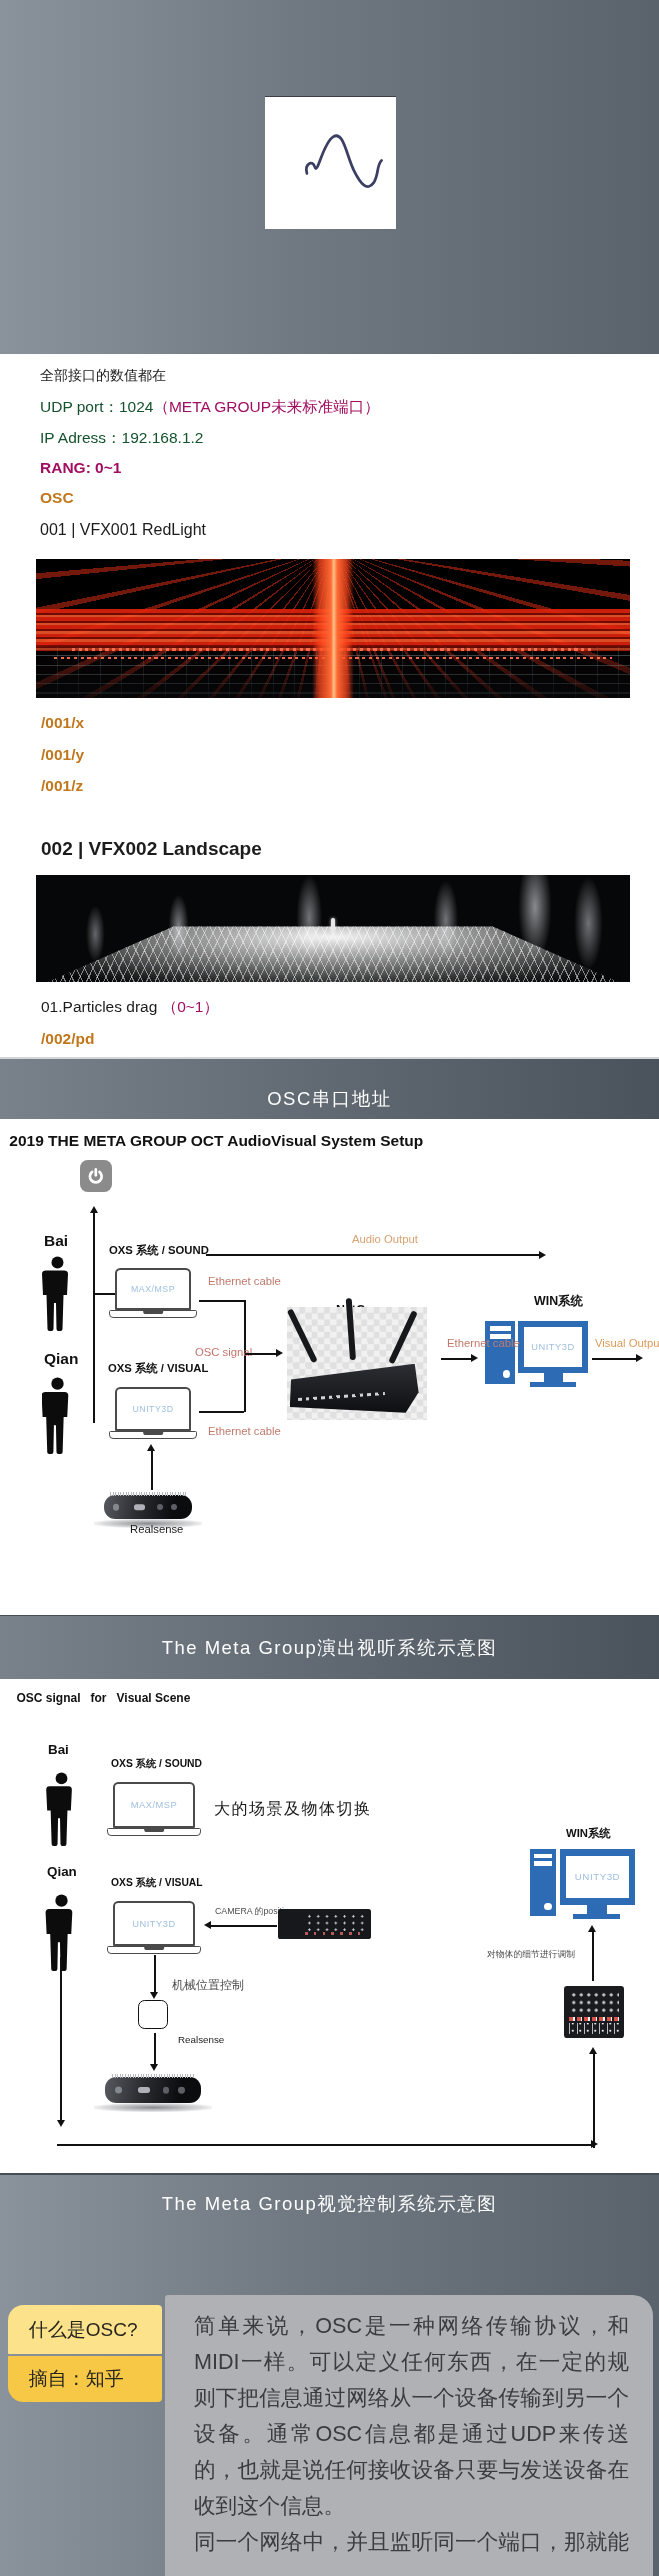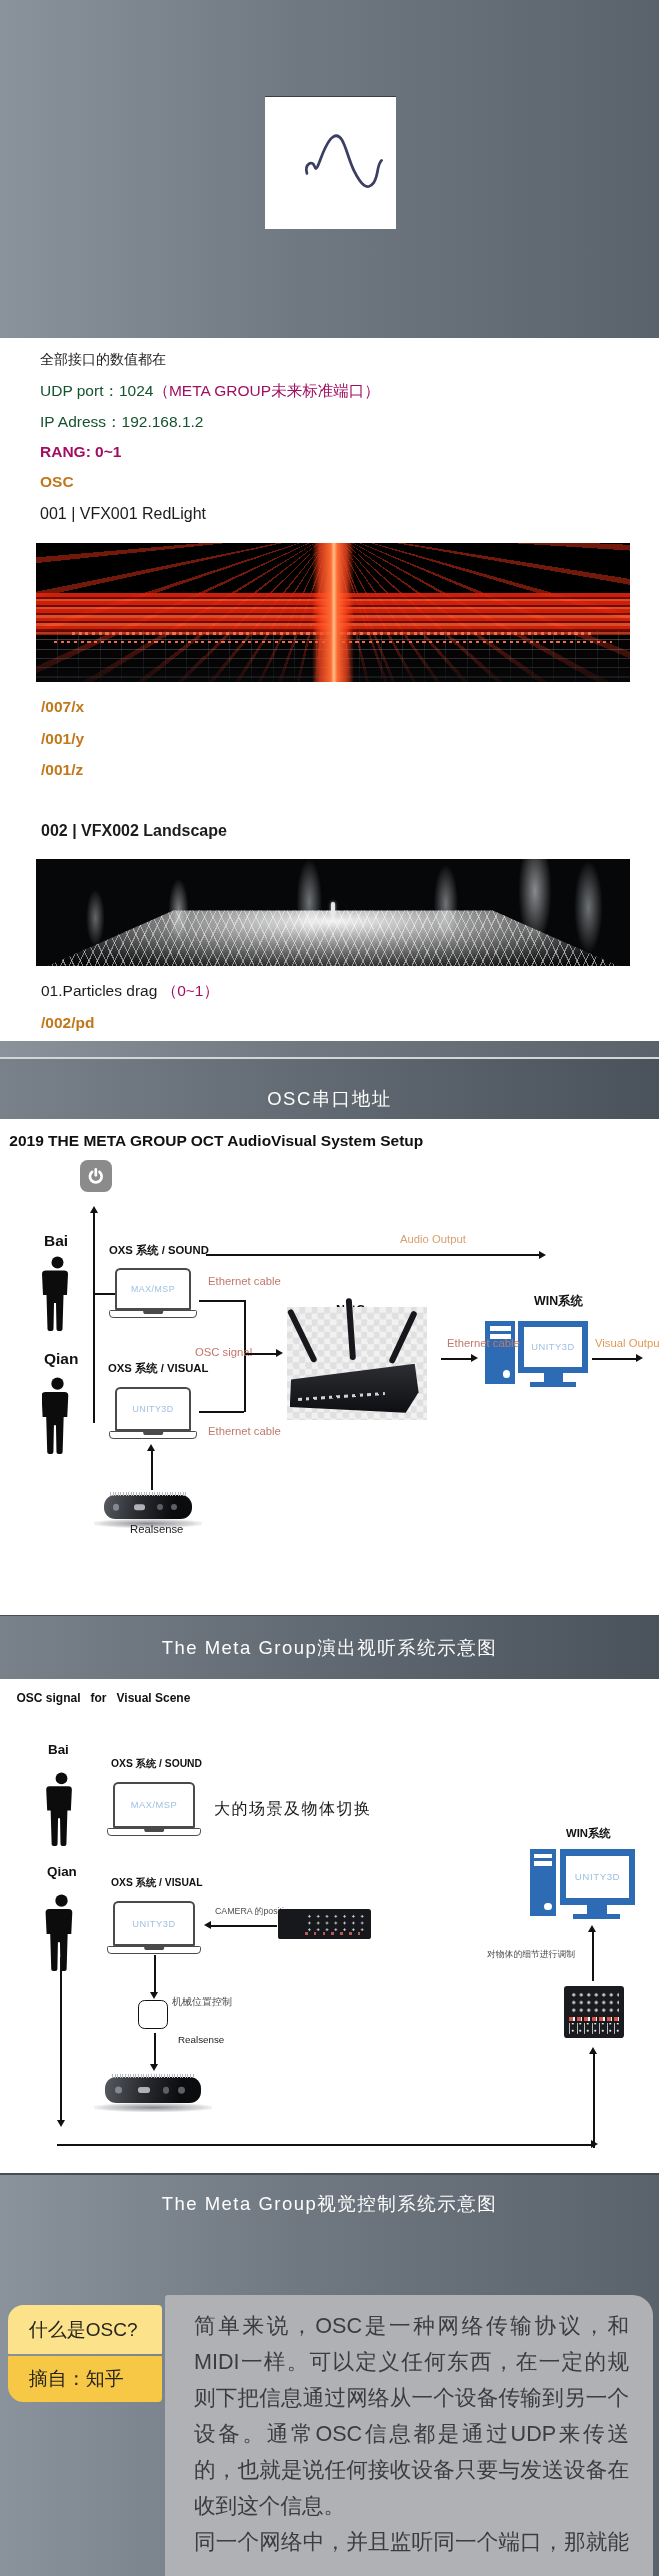--- a/index.html
+++ b/index.html
@@ -50,21 +50,21 @@
   .figure{position:absolute;left:49.6%;top:40%;width:4.6px;height:15.5px;background:#e8e8ea;border-radius:2.1px;box-shadow:0 0 3.1px rgba(255,255,255,.8);}
   
   .dg-title{font-weight:700;color:#111;}
   .ln{position:absolute;background:#111;}
   .tri{position:absolute;width:0;height:0;border-style:solid;}
   .tri-up{border-width:0 4.1px 7.7px 4.1px;border-color:transparent transparent #111 transparent;}
   .tri-down{border-width:7.7px 4.1px 0 4.1px;border-color:#111 transparent transparent transparent;}
   .tri-right{border-width:4.1px 0 4.1px 7.7px;border-color:transparent transparent transparent #111;}
   .tri-left{border-width:4.1px 7.7px 4.1px 0;border-color:transparent #111 transparent transparent;}
   .lbl{position:absolute;white-space:nowrap;}
-  .t-tan{color:#D7A270;margin-left:48px;}
+  .t-tan{color:#D7A270;}
   .t-eth{color:#C17A6C;}
   .t-oscsig{color:#C4756C;}
   .t-gray-sm{color:#4c4c4c;}
   .laptop{position:absolute;}
   .lap-screen{border:2.6px solid #4a4a4a;border-radius:5.2px 5.2px 1px 1px;background:#fff;display:flex;align-items:center;justify-content:center;}
   .lap-label{color:#9FC0E0;letter-spacing:0.5px;}
   .lap-base{height:5.7px;border:1.5px solid #4a4a4a;border-radius:1.5px 1.5px 4.1px 4.1px;background:#fff;margin:0 -6.2px;position:relative;}
   .lap-base:after{content:"";position:absolute;top:-0.5px;left:50%;transform:translateX(-50%);width:19.6px;height:3.1px;background:#4a4a4a;border-radius:0 0 2.6px 2.6px;}
   .person{position:absolute;}
   .power{position:absolute;width:32px;height:32px;background:#8B8B8B;border-radius:7.7px;display:flex;align-items:center;justify-content:center;}
@@ -106,43 +106,43 @@
 <body>
 
 <div class="page">
 
   <div class="sine-card">
     <svg width="131" height="132" viewBox="0 0 100 100">
       <path d="M32,58 c-2,-7 4,-11 6,-5 c2,7 6,-18 14,-23 c8,-5 10,14 16,26 c5,10 10,16 15,9 c4,-6 2,-13 6,-17" fill="none" stroke="#3b3f63" stroke-width="2.1" stroke-linecap="round"></path>
     </svg>
   </div>
 
-  <div class="white-sec" style="top:338px;height:703px;">
+  <div class="white-sec" style="top:354px;height:703px;">
     <div class="lbl t-black" style="left:40px;top:13.4px;font-size:14px;font-weight:500;">全部接口的数值都在</div>
     <div class="lbl" style="left:40px;top:43px;font-size:15.5px;">
       <span class="t-blue">UDP port：1024</span><span class="t-crimson">（META GROUP未来标准端口）</span>
     </div>
     <div class="lbl t-blue" style="left:40px;top:74px;font-size:15.5px;">IP Adress：192.168.1.2</div>
     <div class="lbl t-crimson" style="left:40px;top:105px;font-size:15.5px;font-weight:700;">RANG: 0~1</div>
     <div class="lbl t-orange" style="left:40px;top:135px;font-size:15.5px;">OSC</div>
     <div class="lbl t-black" style="left:40px;top:167px;font-size:16px;font-weight:500;">001 | VFX001 RedLight</div>
 
     <div class="photo" style="top:205px;height:139px;">
       <div class="red-rays"></div>
       <div class="red-band"></div>
       <div class="red-floor"></div>
       <div class="red-dots" style="left:3%;right:3%;bottom:28%;"></div>
       <div class="red-dots" style="left:6%;right:6%;bottom:34%;"></div>
       <div class="red-beam"></div>
     </div>
 
-    <div class="lbl t-orange" style="left:41px;top:360px;font-size:15.5px;">/007/x</div>
+    <div class="lbl t-orange" style="left:41px;top:360px;font-size:15.5px;">/001/x</div>
     <div class="lbl t-orange" style="left:41px;top:392px;font-size:15.5px;">/001/y</div>
     <div class="lbl t-orange" style="left:41px;top:423px;font-size:15.5px;">/001/z</div>
-    <div class="lbl t-black" style="left:41px;top:484px;font-size:16px;font-weight:600;">002 | VFX002 Landscape</div>
+    <div class="lbl t-black" style="left:41px;top:484px;font-size:19px;font-weight:600;">002 | VFX002 Landscape</div>
 
     <div class="photo" style="top:521px;height:107px;background:#060708;">
       <div class="plumes"></div>
       <div class="part-mesh"></div>
       <div class="figure"></div>
     </div>
 
     <div class="lbl" style="left:41px;top:643px;font-size:15.5px;">
       <span class="t-black" style="font-weight:500;">01.Particles drag</span>
       <span class="t-crimson">（0~1）</span>
@@ -321,21 +321,21 @@
         <div class="mixer-sliders"></div>
     </div>
     <div class="tri tri-up" style="left:589px;top:368px;"></div>
     <div class="ln" style="left:593px;top:375px;width:1.5px;height:94px;"></div>
 
     <div class="ln" style="left:60px;top:278px;width:1.5px;height:164px;"></div>
     <div class="tri tri-down" style="left:57px;top:441px;"></div>
 
     <div class="ln" style="left:154px;top:276px;width:1.5px;height:38px;"></div>
     <div class="tri tri-down" style="left:150px;top:313px;"></div>
-    <div class="lbl t-gray-sm" style="left:172px;top:316px;font-size:10px;">机械位置控制</div>
+    <div class="lbl t-gray-sm" style="left:172px;top:298px;font-size:12px;">机械位置控制</div>
     <div class="rbox" style="left:138px;top:321px;width:28px;height:27px;"></div>
     <div class="ln" style="left:154px;top:354px;width:1.5px;height:32px;"></div>
     <div class="tri tri-down" style="left:150px;top:385px;"></div>
     <div class="lbl t-black" style="left:178px;top:355px;font-size:9.8px;">Realsense</div>
     <div class="rs" style="left:105px;top:398px;width:96px;height:26px;">
       <i style="left:10%;width:7.2px;height:7.2px;"></i>
         <i style="left:34%;width:12.4px;height:6.2px;border-radius:2.6px;background:#aeb2b8;"></i>
         <i style="left:60%;width:6.7px;height:6.7px;background:#5c6066;"></i>
         <i style="left:76%;width:6.7px;height:6.7px;background:#5c6066;"></i>
     </div>

